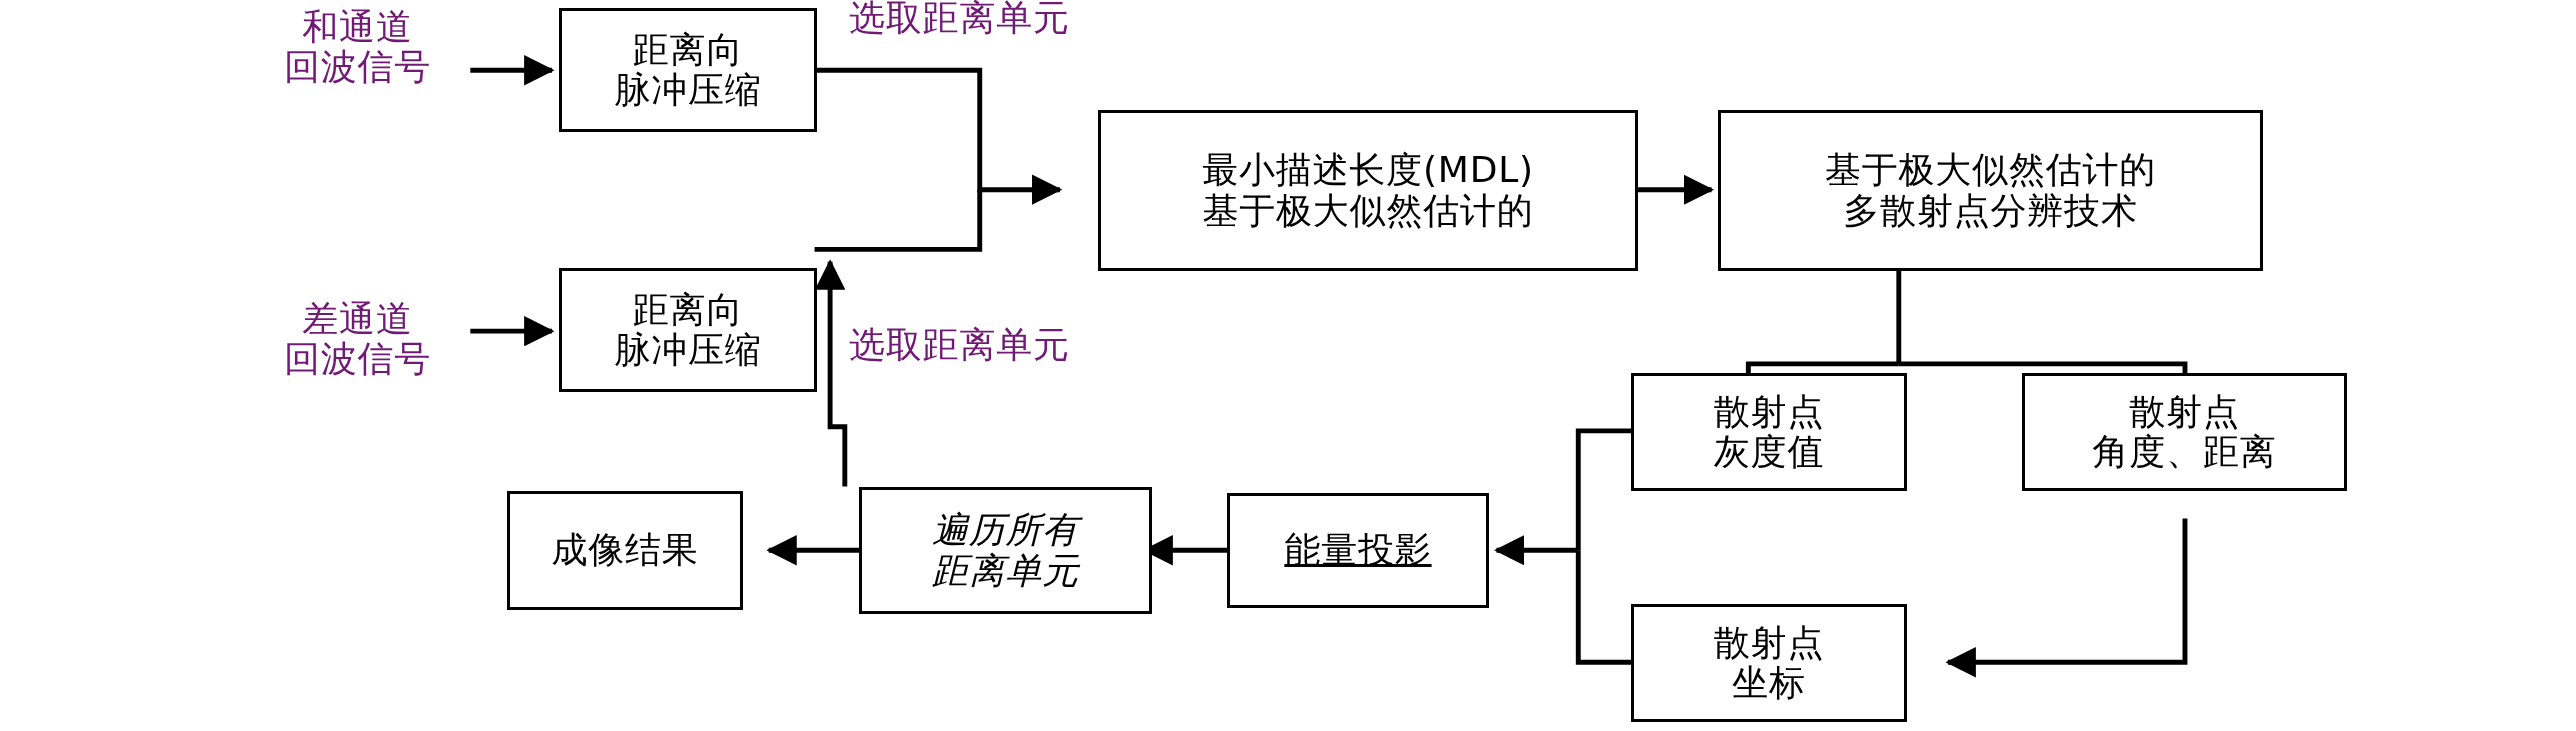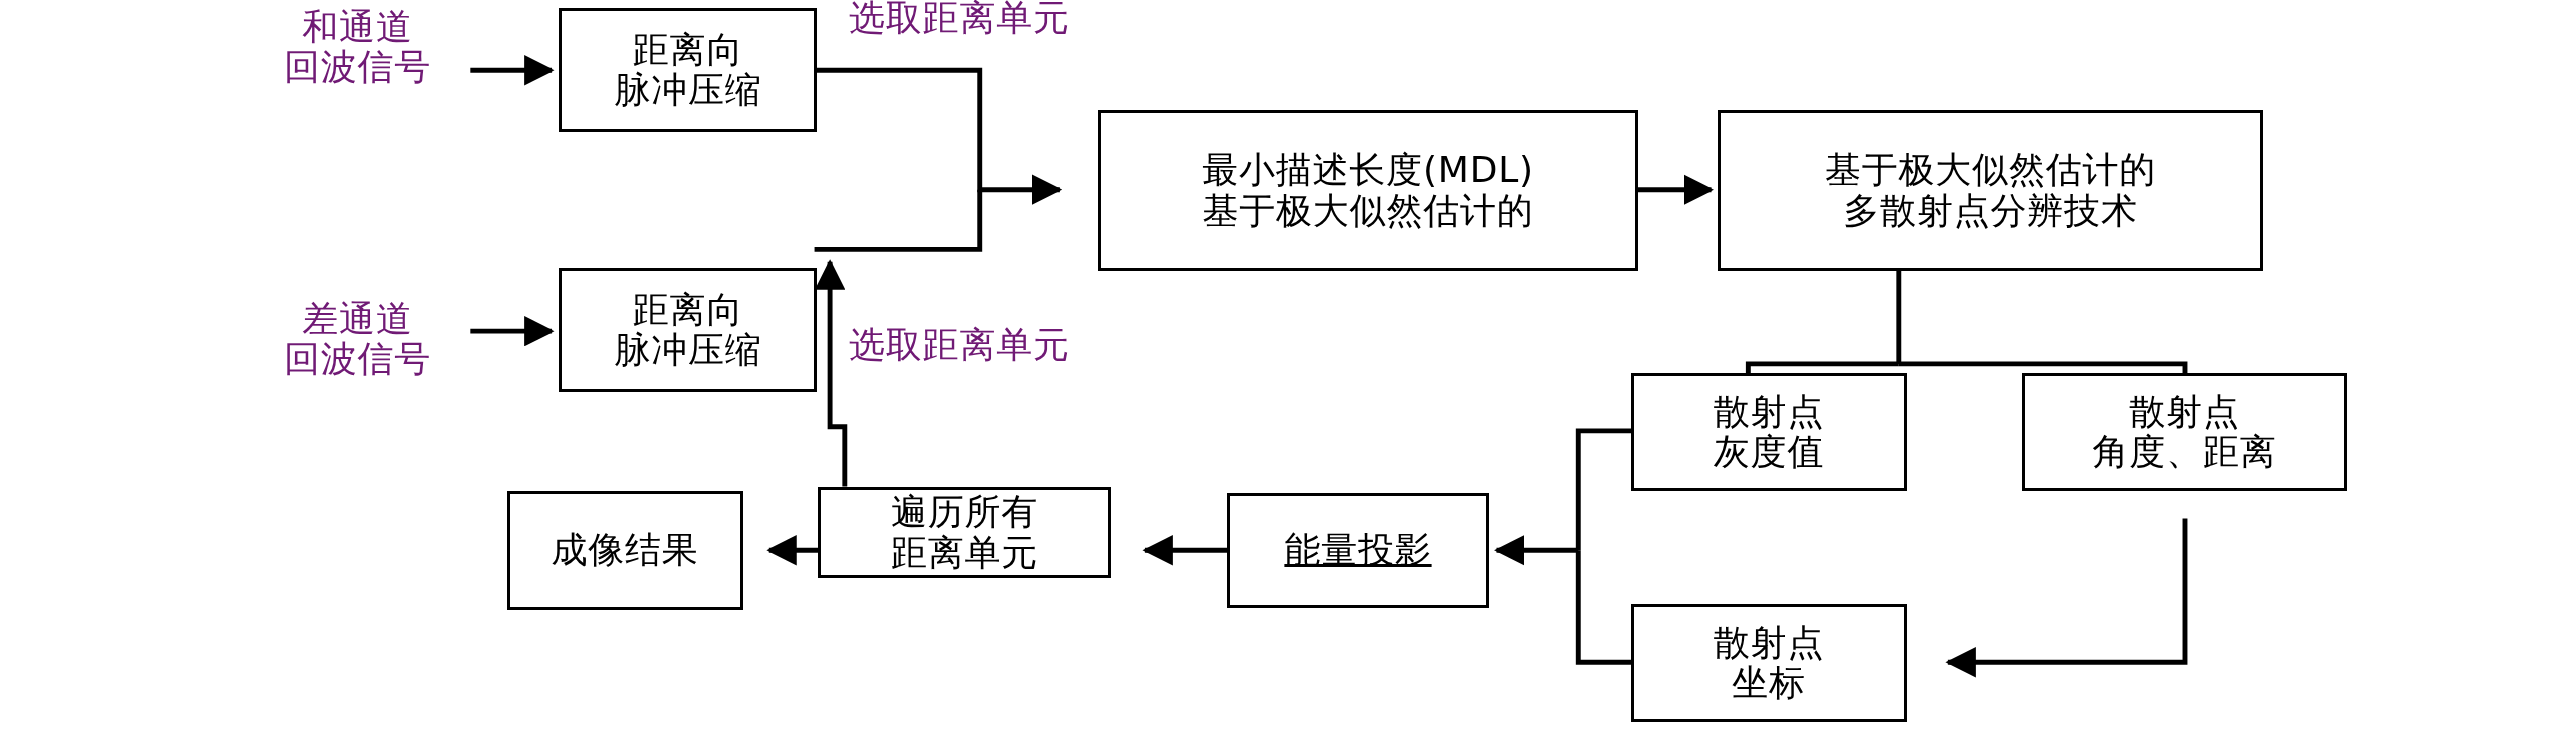--- a/index.html
+++ b/index.html
@@ -134,21 +134,21 @@
 
   <div class="node" style="left:1631px; top:604px; width:276px; height:118px;">
     <span class="ln">散射点</span>
     <span class="ln">坐标</span>
   </div>
 
   <div class="node" style="left:1227px; top:493px; width:262px; height:115px;text-decoration:underline;">
     <span class="ln">能量投影</span>
   </div>
 
-  <div class="node" style="left:818px; top:487px; width:293px; height:91px;">
+  <div class="node" style="left:859px; top:487px; width:293px; height:127px;font-style:italic;">
     <span class="ln">遍历所有</span>
     <span class="ln">距离单元</span>
   </div>
 
   <div class="node" style="left:507px; top:491px; width:236px; height:119px;">
     <span class="ln">成像结果</span>
   </div>
 
 </div>
 

